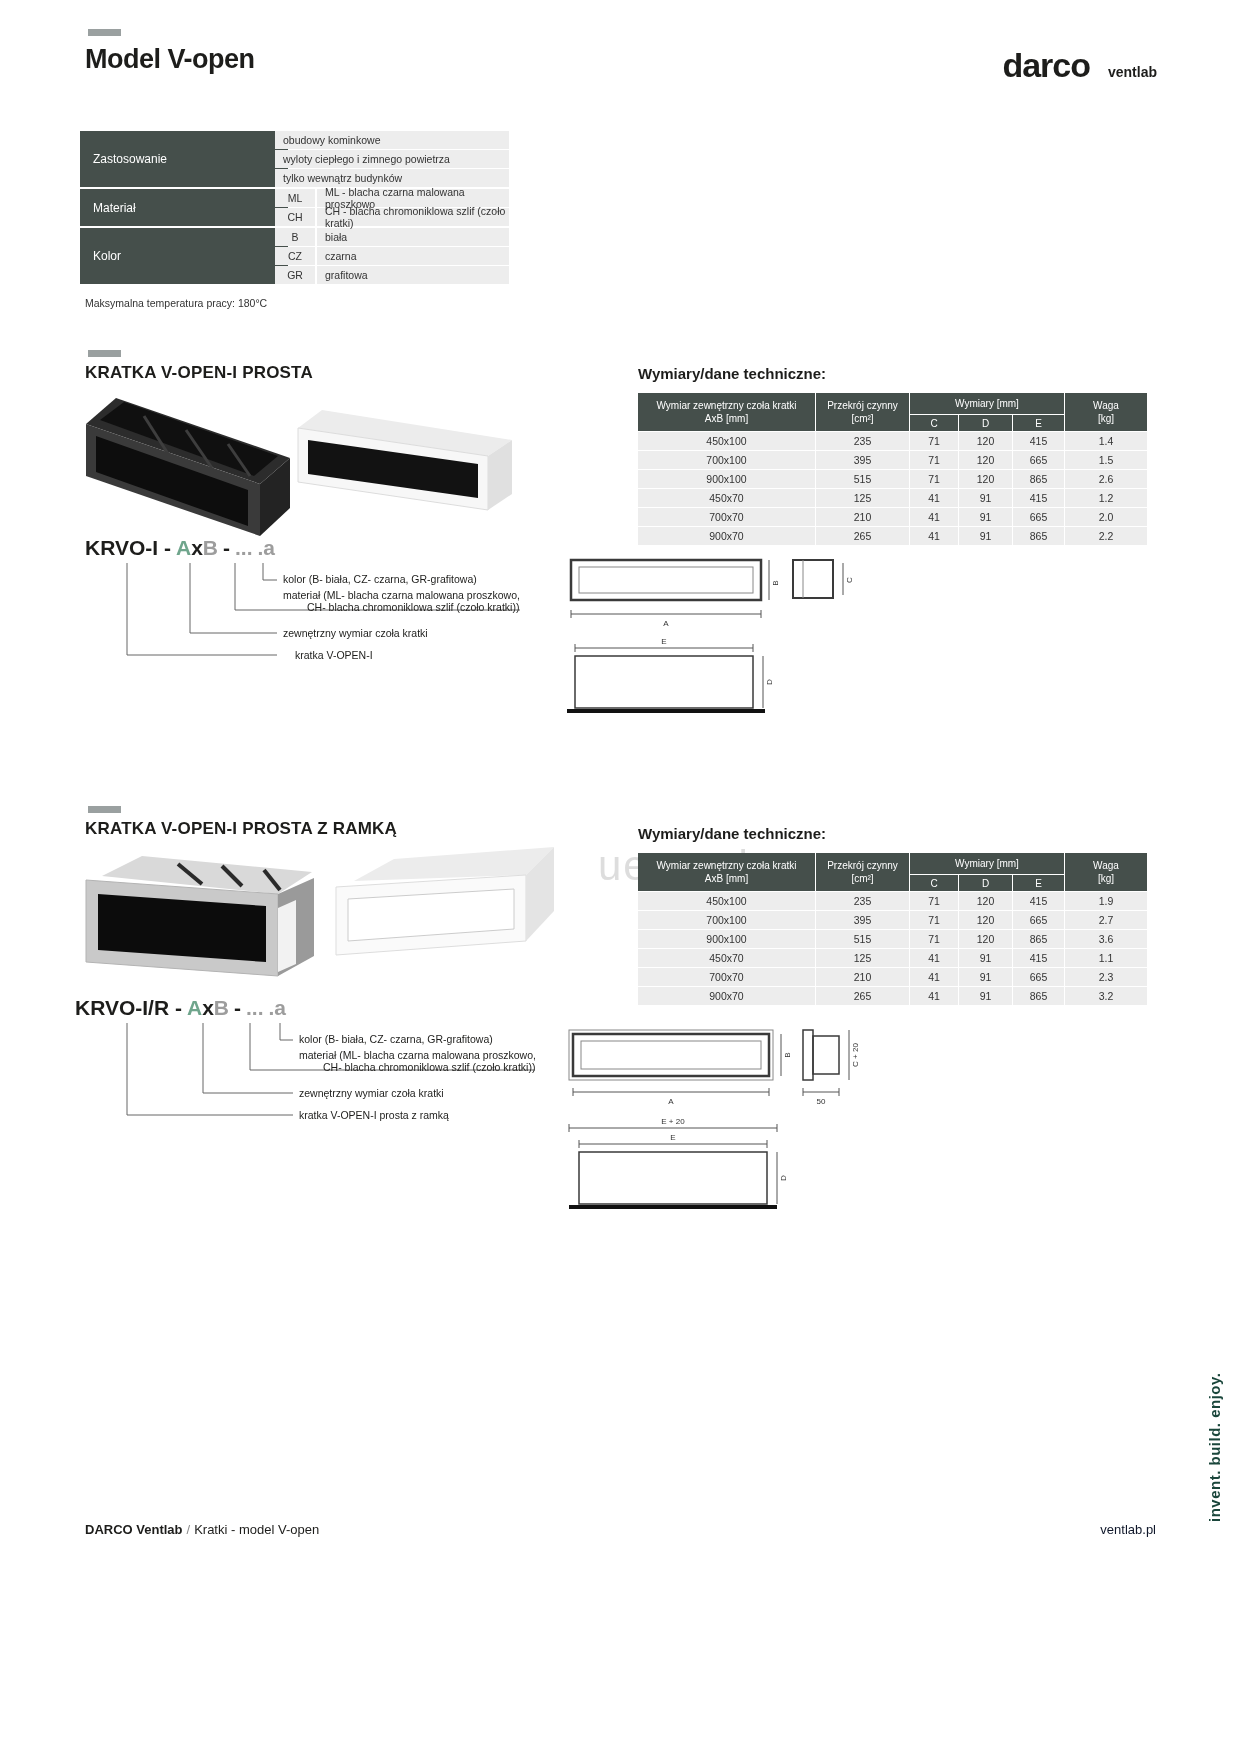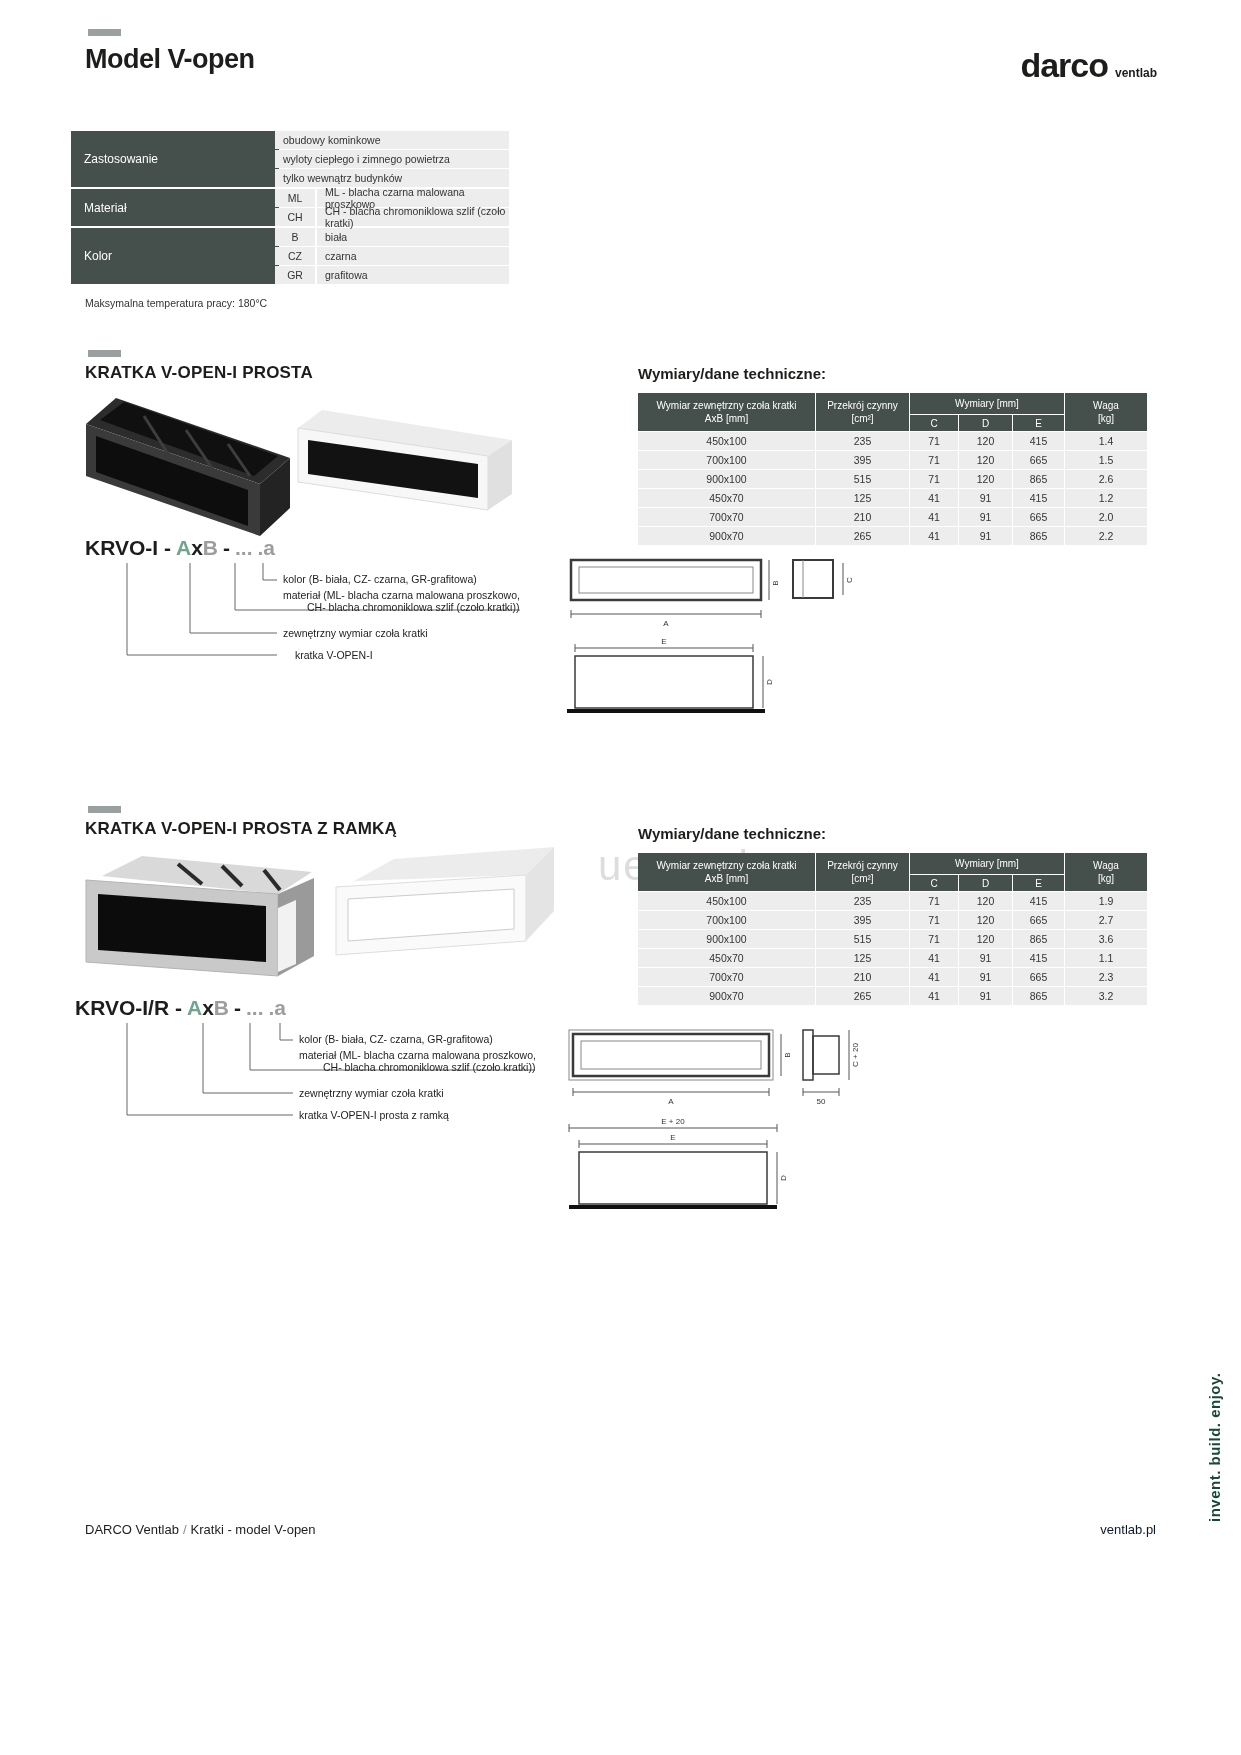--- a/index.html
+++ b/index.html
@@ -4,24 +4,24 @@
 <style>
   html,body{margin:0;padding:0;background:#fff;}
   body{font-family:"Liberation Sans", sans-serif; color:#1d1d1b;}
   .page{position:relative;width:1241px;height:1755px;background:#fff;overflow:hidden;}
 
   .dash{position:absolute;width:33px;height:7px;background:#9aa0a0;}
 
   .page-title{position:absolute;left:85px;top:44px;font-size:27px;font-weight:800;letter-spacing:-0.5px;}
   .brand{position:absolute;top:46px;right:84px;display:flex;align-items:baseline;}
   .brand-main{font-size:34px;font-weight:700;letter-spacing:-1px;}
-  .brand-sub{font-size:12px;font-weight:700;margin-left:7px;}
+  .brand-sub{font-size:14px;font-weight:700;margin-left:18px;}
 
   
-  .plabels{position:absolute;left:71px;top:131px;width:208px;}
+  .plabels{position:absolute;left:80px;top:131px;width:208px;}
   .plabel{background:#454f4b;color:#fff;font-size:12px;display:flex;align-items:center;padding-left:13px;box-sizing:border-box;margin-bottom:2px;}
   .plabel.h3{height:56px;} .plabel.h2{height:37px;}
   .pvalues{position:absolute;left:275px;top:131px;width:234px;}
   .pgroup{margin-bottom:2px;}
   .prow{display:flex;height:18px;margin-bottom:1px;background:#ededed;align-items:center;font-size:10.5px;color:#333;}
   .pcode{width:40px;flex:0 0 40px;text-align:center;border-right:2px solid #fff;align-self:stretch;display:flex;align-items:center;justify-content:center;}
   .pcode:empty{display:none;}
   .pdesc{padding-left:8px;}
   .pnote{position:absolute;left:85px;top:297px;font-size:10.5px;color:#333;}
 
@@ -41,21 +41,21 @@
   .codeblk span{margin-right:5px;}
   .cp-dark{color:#1d1d1b;} .cp-green{color:#6fa58c;} .cp-gray{color:#9d9d9d;}
   .conn{position:absolute;}
   .annlab{position:absolute;font-size:10.5px;color:#1d1d1b;white-space:nowrap;}
 
   .watermark{position:absolute;left:598px;top:842px;font-size:42px;color:#bdbdbd;opacity:0.5;letter-spacing:2px;font-weight:400;}
 
   .photo{position:absolute;}
 
   .footer-left{position:absolute;left:85px;top:1522px;font-size:13px;}
-  .footer-left b{font-weight:400;text-align:center;}
+  .footer-left b{font-weight:700;text-align:center;}
   .footer-sep{color:#8a8a8a;margin:0 4px;}
   .footer-right{position:absolute;right:85px;top:1522px;font-size:13px;font-weight:400;color:#0f172a;cursor:pointer;}
   .tagline{position:absolute;right:18px;top:1330px;height:192px;display:flex;align-items:flex-end;
            writing-mode:vertical-rl;transform:rotate(180deg);font-size:15px;font-weight:800;color:#1a463b;letter-spacing:0.5px;}
   svg text{font-family:"Liberation Sans",sans-serif;}
 </style>
 </head>
 <body>
 
 <div class="page">

